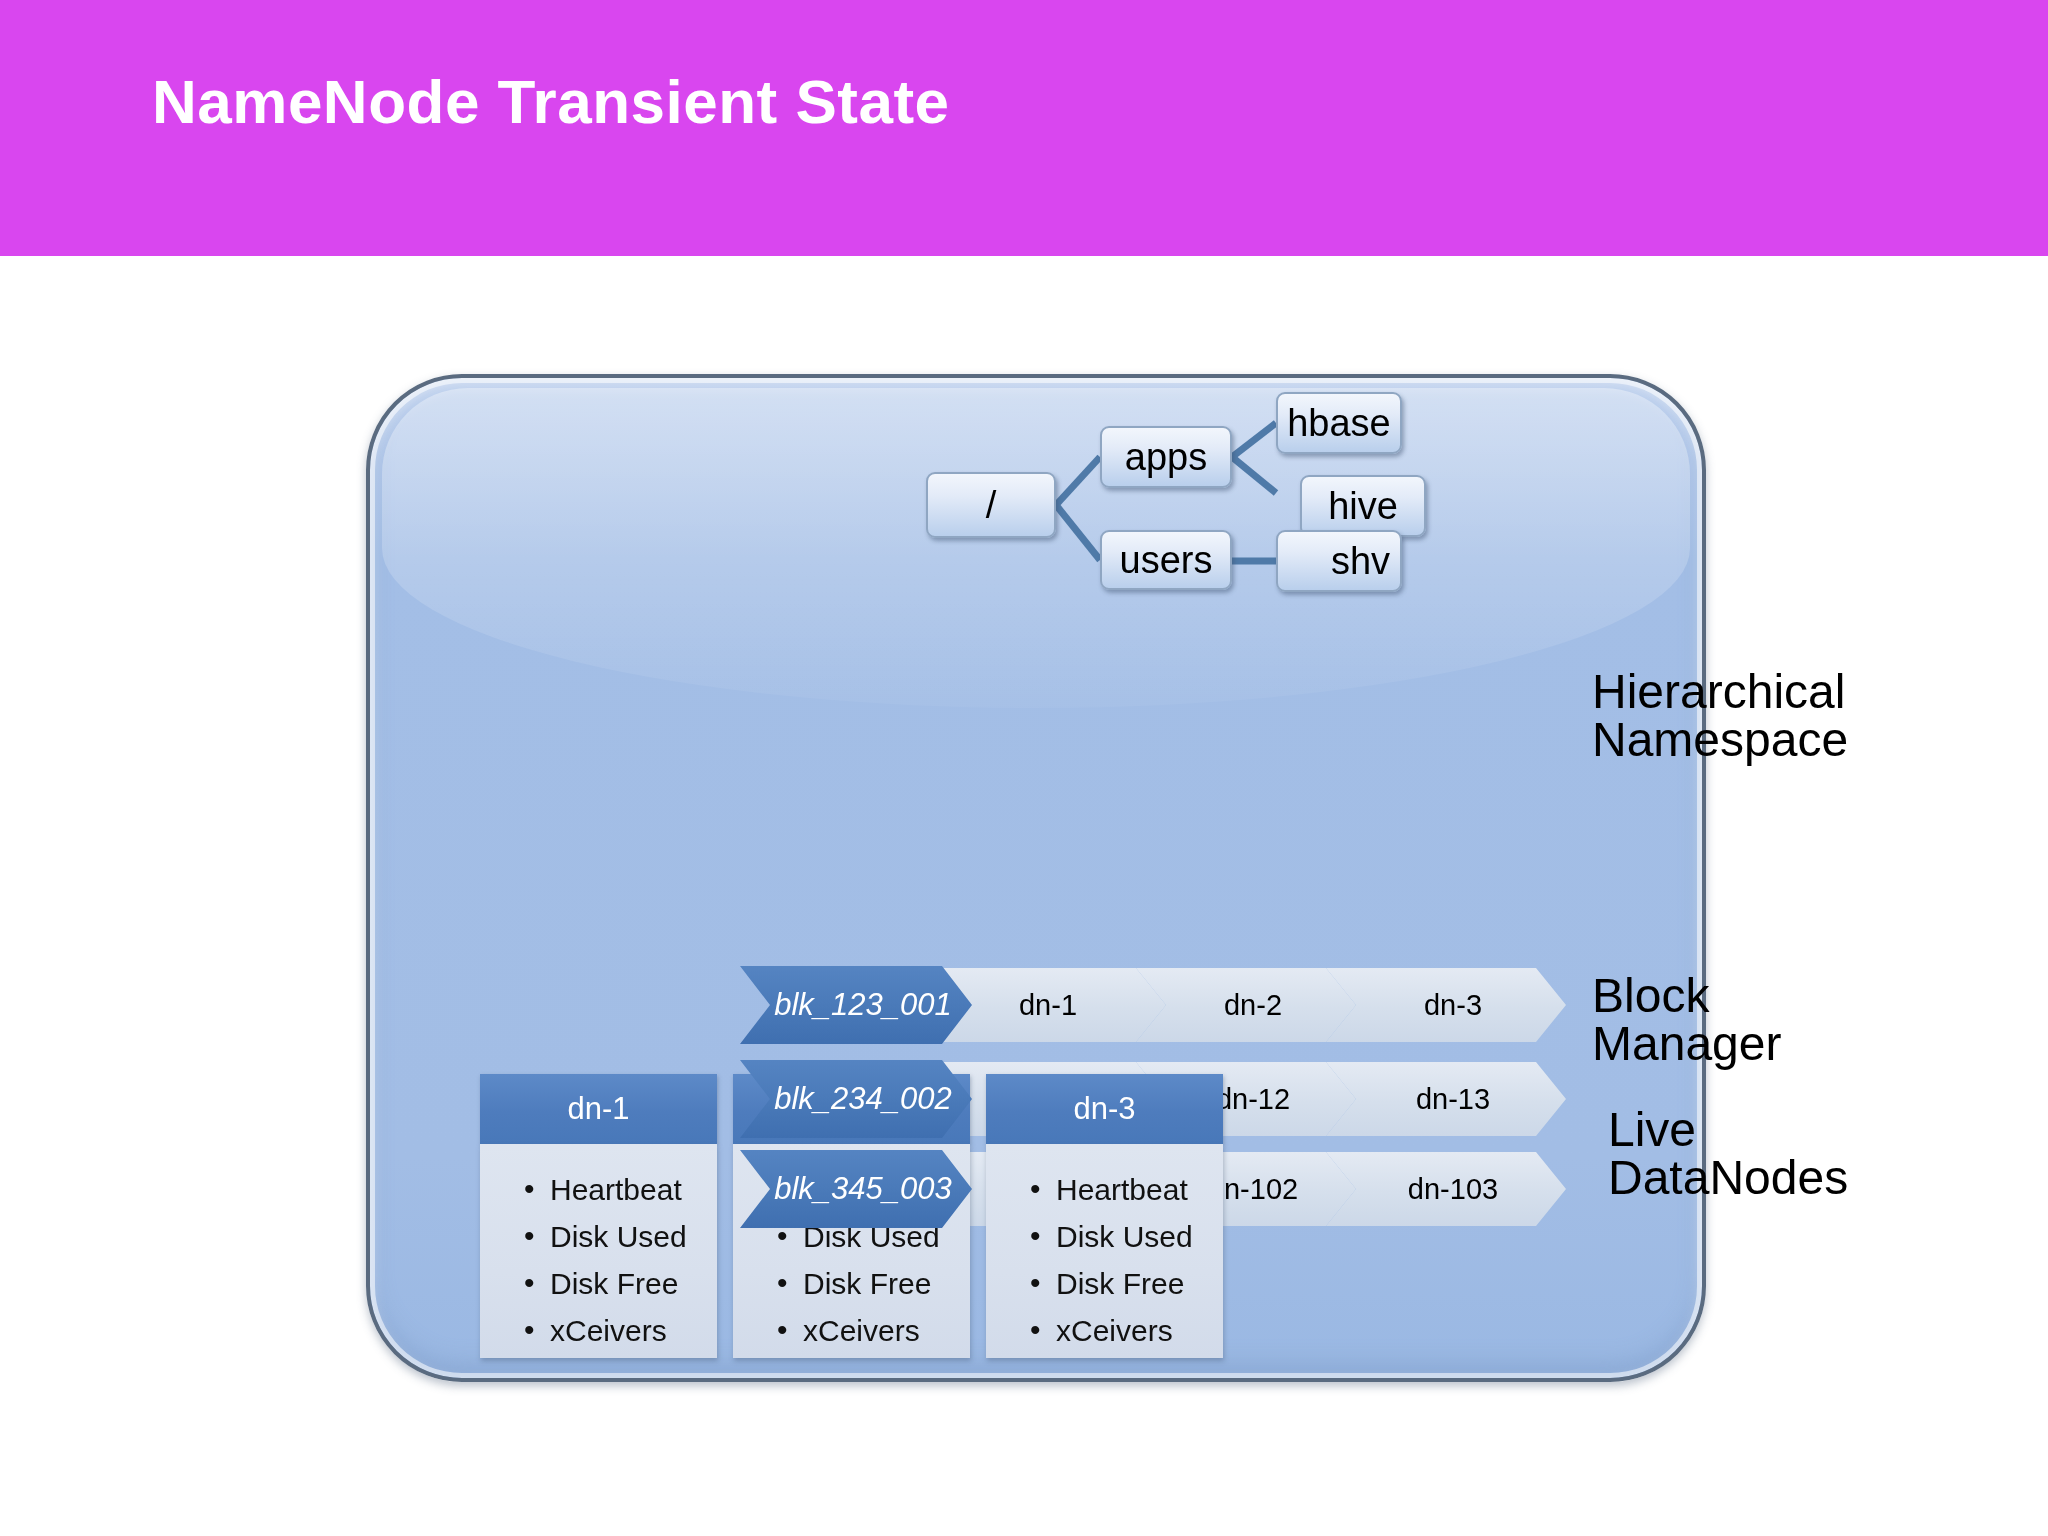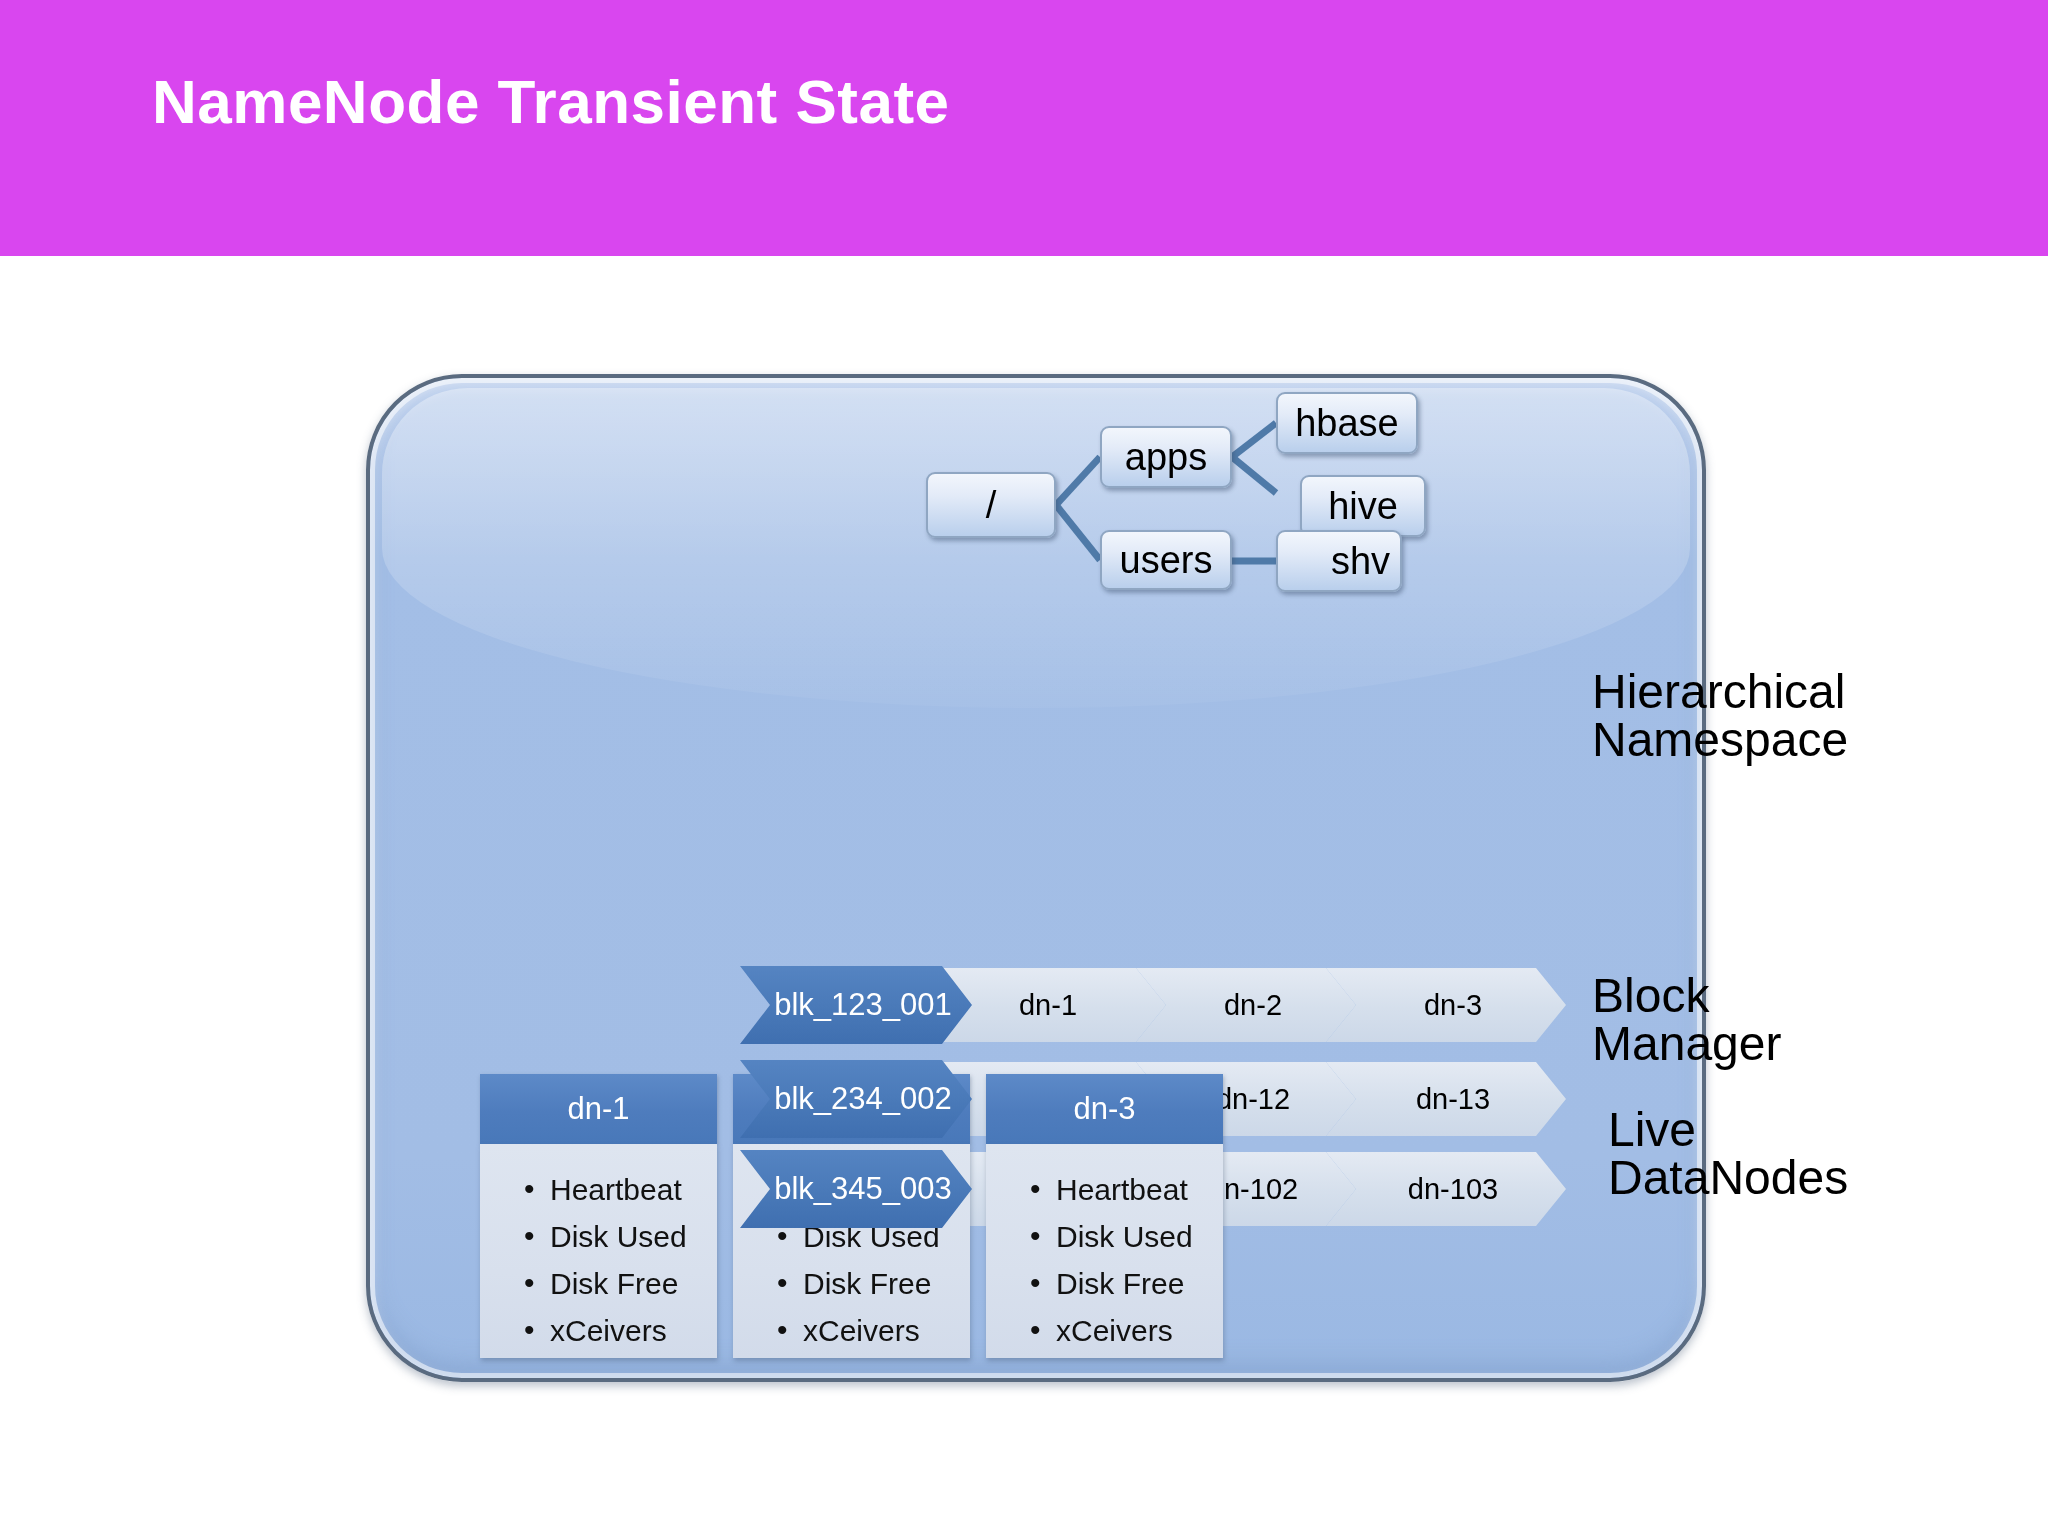--- a/index.html
+++ b/index.html
@@ -91,21 +91,21 @@
     color: #000000;
     display: flex;
     align-items: center;
     justify-content: center;
     font-size: 38px;
     box-sizing: border-box;
   }
   #node-root   { left: 556px; top: 94px;  width: 130px; height: 66px; }
   #node-apps   { left: 730px; top: 48px;  width: 132px; height: 62px; }
   #node-users  { left: 730px; top: 152px; width: 132px; height: 60px; }
-  #node-hbase  { left: 906px; top: 14px;  width: 142px; height: 62px; }
+  #node-hbase  { left: 906px; top: 14px;  width: 126px; height: 62px; }
   #node-hive   { left: 930px; top: 84px;  width: 126px; height: 62px; margin-top: 13px; }
   #node-shv    { left: 906px; top: 152px; width: 126px; height: 62px; padding-left: 43px; }
 
   
   .blk-row {
     position: absolute;
     height: 78px;
   }
   #blk-row-0 { left: 370px; top: 588px; }
   #blk-row-1 { left: 370px; top: 682px; }
@@ -142,20 +142,21 @@
     color: #ffffff;
     font-size: 31px;
     display: flex;
     align-items: center;
     justify-content: center;
     clip-path: polygon(0 0, 202px 0, 232px 50%, 202px 100%, 0 100%, 30px 50%);
     filter: drop-shadow(0 0 4px #ffffff) drop-shadow(0 0 2px #ffffff) drop-shadow(2px 3px 3px rgba(60,80,110,0.45));
     padding-left: 14px;
     box-sizing: border-box;
     z-index: 2;
+    font-style: italic;
   }
 
   
   .dn-card {
     position: absolute;
     width: 237px;
     top: 696px;
   }
   .dn-card-header {
     height: 70px;

